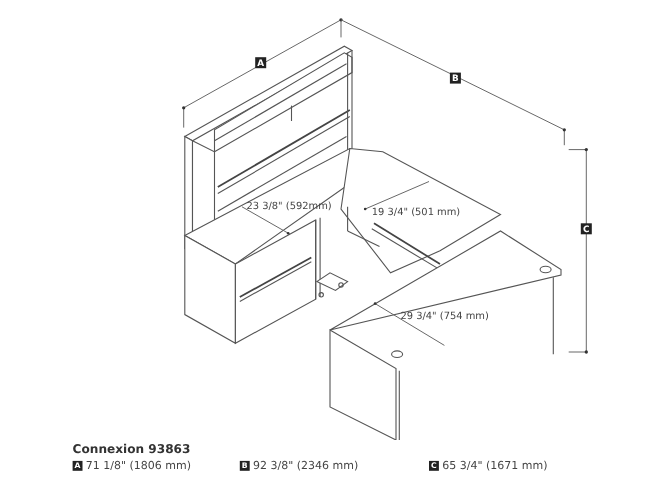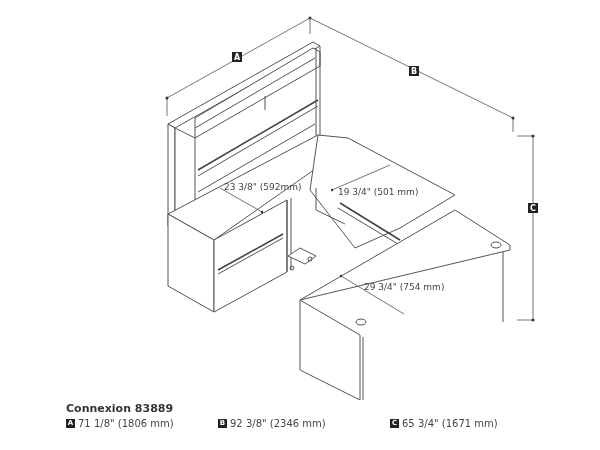--- a/index.html
+++ b/index.html
@@ -106,21 +106,21 @@
     <text class="dimtext" x="338" y="195">19 3/4" (501 mm)</text>
   </g>
   <g>
     <line class="dim" x1="341" y1="276" x2="404" y2="314"></line>
     <circle class="dot" cx="341" cy="276" r="1.2"></circle>
     <text class="dimtext" x="364" y="290">29 3/4" (754 mm)</text>
   </g>
 </svg>
 
 <div class="footer">
-  <div class="title">Connexion 83889</div>
+  <div class="title">Connexion 93863</div>
   <div class="specs">
     <div class="spec spec-a">
       <span class="lbl">A</span>
       <span>71 1/8" (1806 mm)</span>
     </div>
     <div class="spec spec-b">
       <span class="lbl">B</span>
       <span>92 3/8" (2346 mm)</span>
     </div>
     <div class="spec spec-c">

